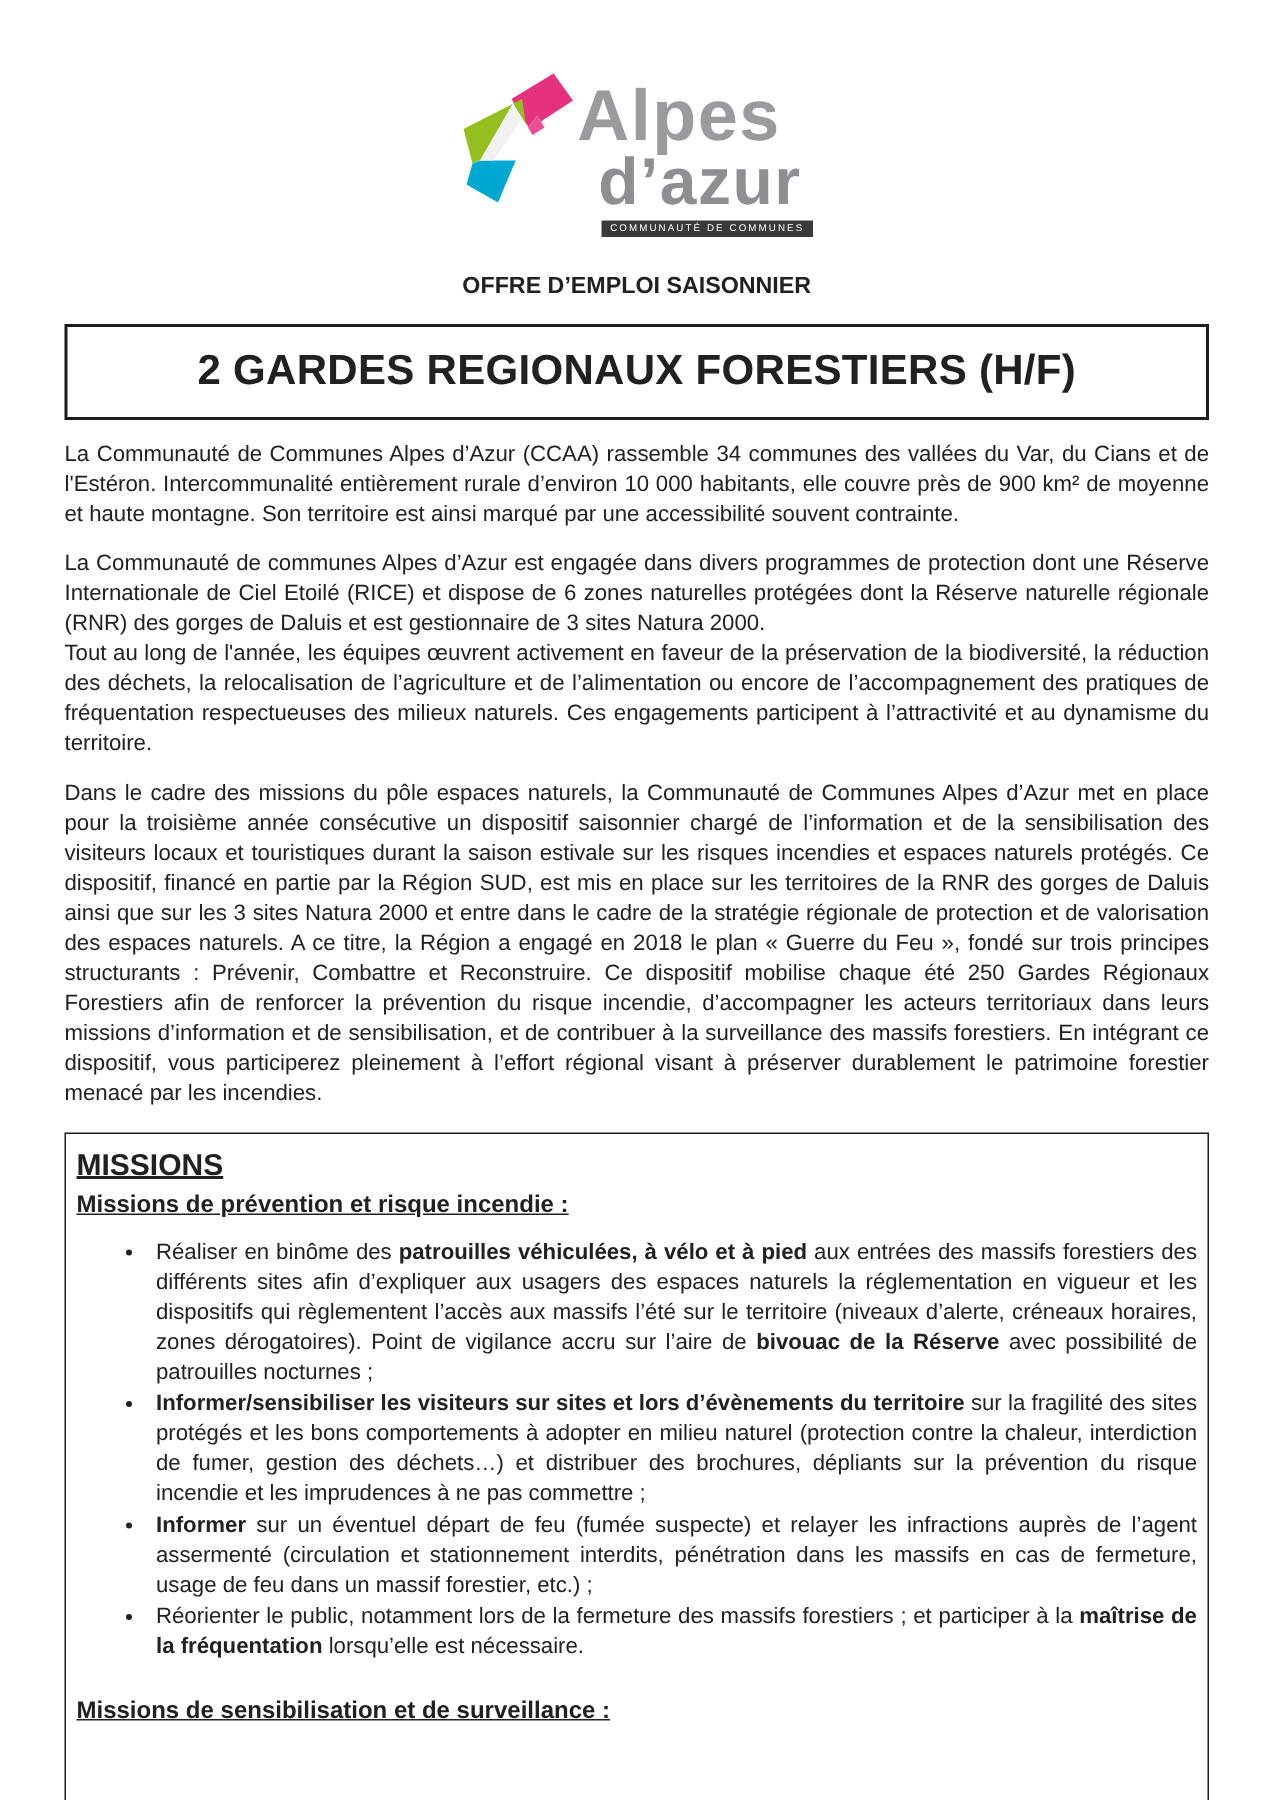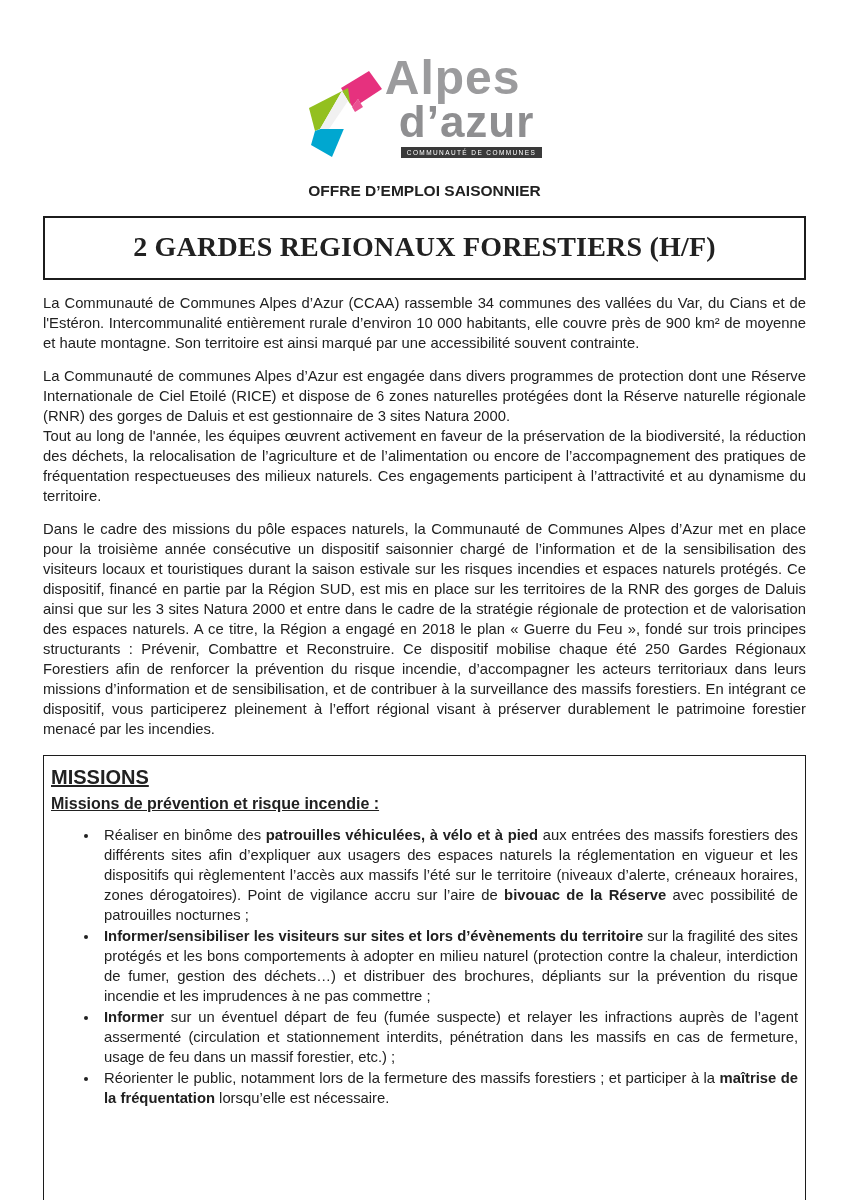--- a/index.html
+++ b/index.html
@@ -10,32 +10,32 @@
     margin: 0 auto;
     background: #ffffff;
     overflow: hidden;
     font-family: "Liberation Sans", "DejaVu Sans", sans-serif;
     color: #212121;
     box-sizing: border-box;
   }
   .content { padding: 0 43px; }
 
   
-  .logo { display: flex; justify-content: center; align-items: flex-end; padding-top: 48px; }
+  .logo { display: flex; justify-content: center; align-items: flex-start; padding-top: 48px; }
   .logo-icon { flex: 0 0 auto; margin-right: 2px; }
   .logo-text { display: flex; flex-direction: column; align-items: flex-start; margin-top: 8px; }
   .logo-name { font-size: 48px; font-weight: bold; color: #9b9b9d; line-height: 0.92; letter-spacing: 1px; }
   .logo-name2 { font-size: 44px; font-weight: bold; color: #8f8f91; line-height: 1; margin: 0 0 0 14px; letter-spacing: 1px; }
   .logo-badge { background: #3a3a3a; color: #ffffff; font-size: 6.5px; letter-spacing: 1.4px; padding: 2px 6px; margin: 3px 0 0 16px; white-space: nowrap; }
 
   
   .kicker { margin-top: 24px; text-align: center; font-weight: bold; font-size: 15.5px; }
   .intro-line { margin-top: 3px; text-align: center; font-size: 15.5px; }
   .title-box { margin-top: 16px; border: 2px solid #1c1c1c; text-align: center; padding: 13px 8px 15px; }
-  .title-box .t { font-size: 28px; font-weight: bold; letter-spacing: 0.2px; font-family: Liberation Serif, serif; }
+  .title-box .t { font-size: 28px; font-weight: bold; letter-spacing: 0.2px; }
 
   
   .body-block { margin-top: 13px; }
   p.body { margin: 0; font-size: 14.8px; line-height: 20px; text-align: justify; }
   p.body.gap { margin-top: 13px; }
 
   
   .missions-box { margin-top: 16px; border: 1.5px solid #1c1c1c; height: 480px; padding: 10px 7px 0; box-sizing: content-box; }
   .missions-title { text-align: left; font-weight: bold; font-size: 20px; text-decoration: underline; }
   .section-heading { font-weight: bold; font-size: 16px; text-decoration: underline; margin-top: 6px; }
@@ -82,16 +82,17 @@
 
     <div class="missions-box">
       <div class="missions-title">MISSIONS</div>
       <div class="section-heading">Missions de prévention et risque incendie :</div>
       <ul class="bullets">
         <li><span>Réaliser en binôme des </span><b>patrouilles véhiculées, à vélo et à pied</b><span> aux entrées des massifs forestiers des différents sites afin d’expliquer aux usagers des espaces naturels la réglementation en vigueur et les dispositifs qui règlementent l’accès aux massifs l’été sur le territoire (niveaux d’alerte, créneaux horaires, zones dérogatoires). Point de vigilance accru sur l’aire de </span><b>bivouac de la Réserve</b><span> avec possibilité de patrouilles nocturnes ;</span></li>
         <li><b>Informer/sensibiliser les visiteurs sur sites et lors d’évènements du territoire</b><span> sur la fragilité des sites protégés et les bons comportements à adopter en milieu naturel (protection contre la chaleur, interdiction de fumer, gestion des déchets…) et distribuer des brochures, dépliants sur la prévention du risque incendie et les imprudences à ne pas commettre ;</span></li>
         <li><b>Informer</b><span> sur un éventuel départ de feu (fumée suspecte) et relayer les infractions auprès de l’agent assermenté (circulation et stationnement interdits, pénétration dans les massifs en cas de fermeture, usage de feu dans un massif forestier, etc.) ;</span></li>
         <li><span>Réorienter le public, notamment lors de la fermeture des massifs forestiers ; et participer à la </span><b>maîtrise de la fréquentation</b><span> lorsqu’elle est nécessaire.</span></li>
       </ul>
+      <div class="section-heading second">Missions de sensibilisation et de surveillance :</div>
     </div>
 
   </div>
 </div>
 
 </body></html>

